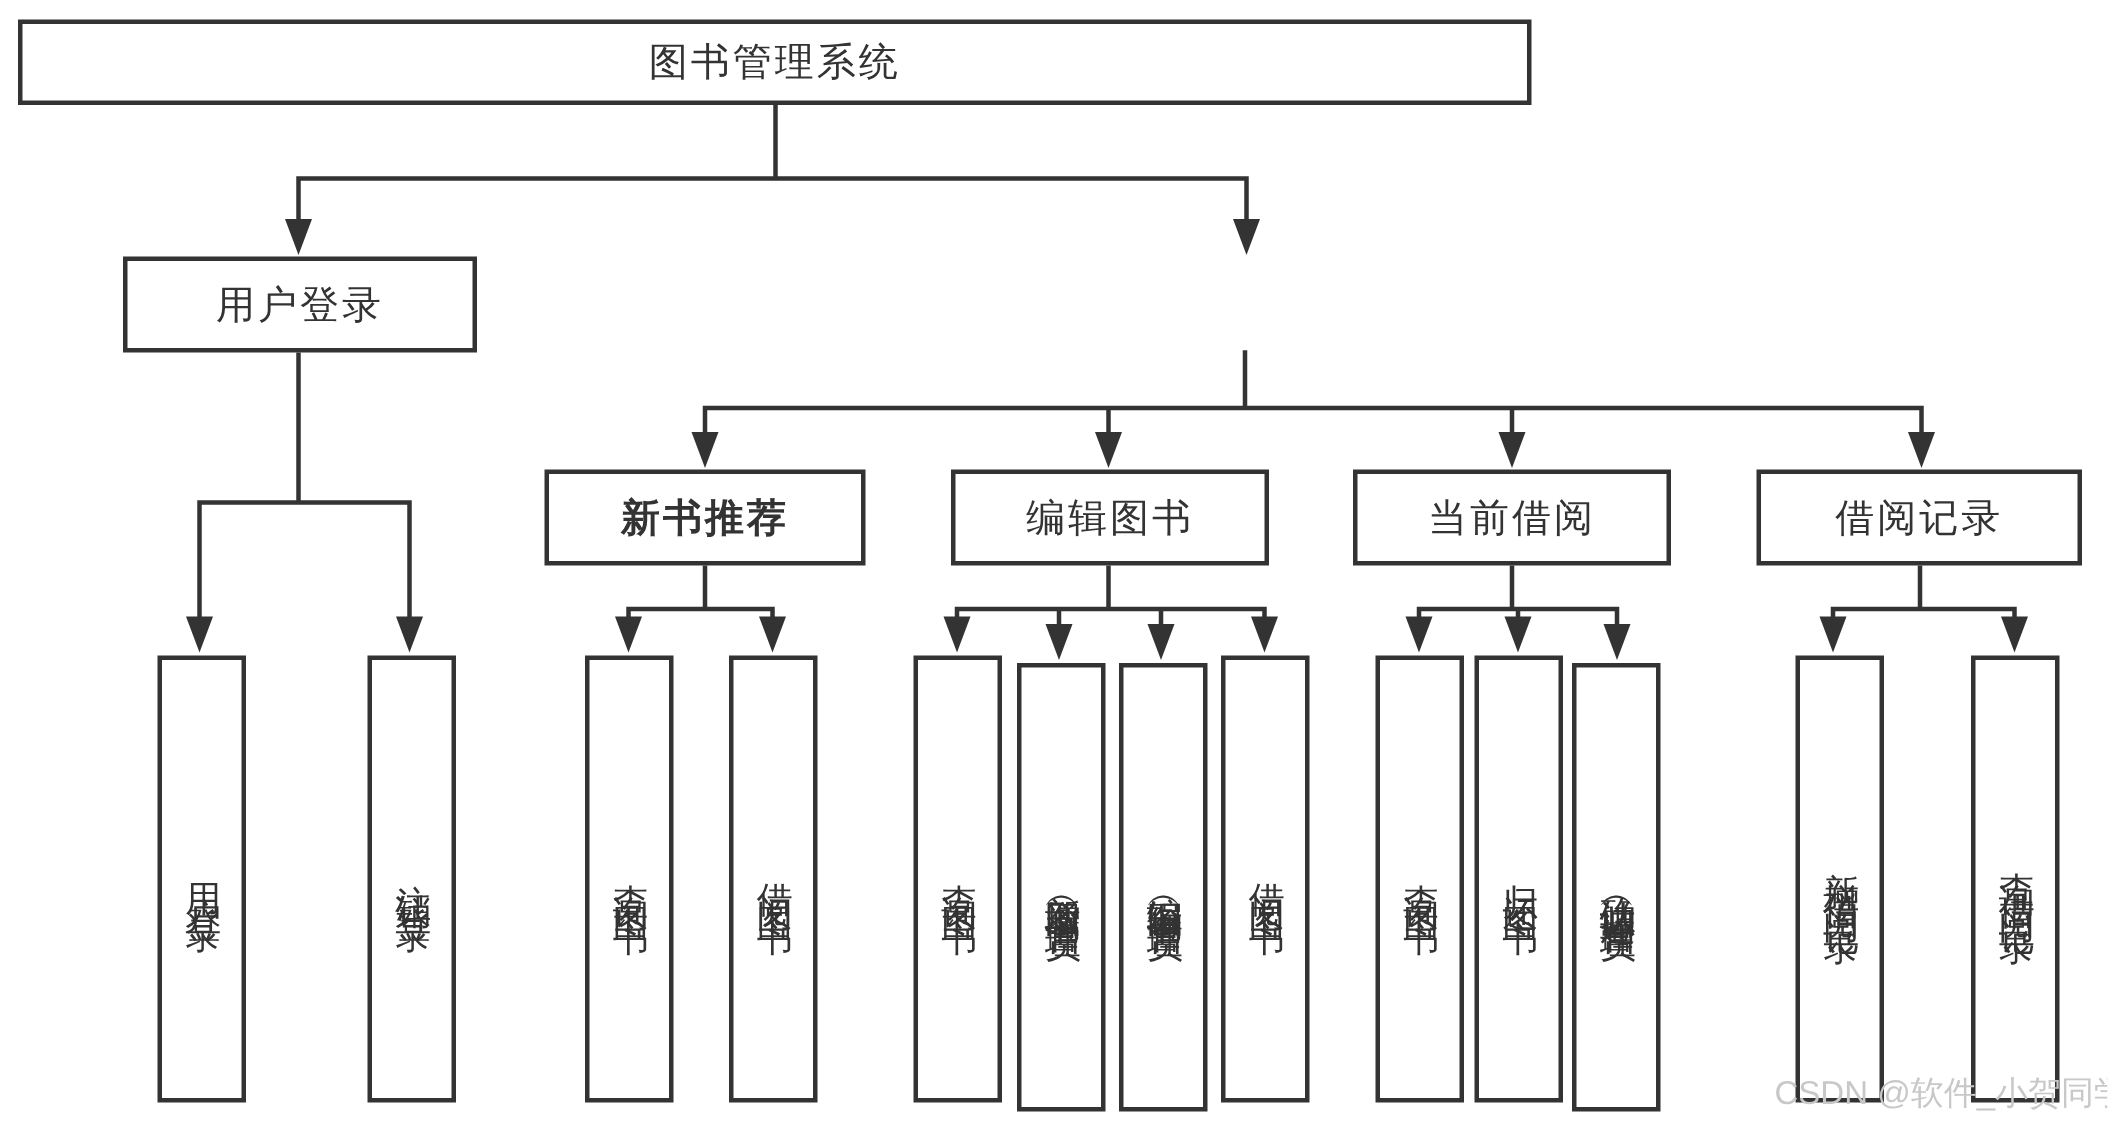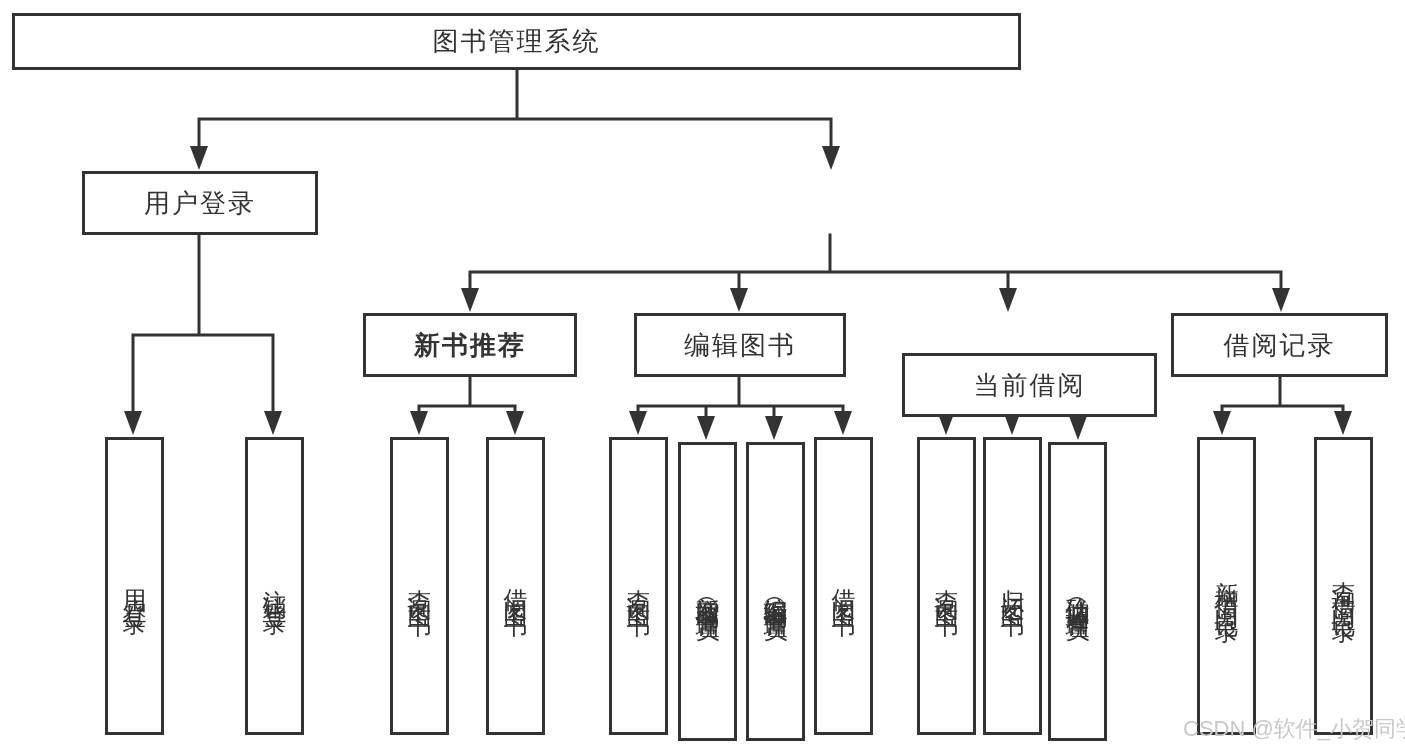--- a/index.html
+++ b/index.html
@@ -111,21 +111,21 @@
       <polygon points="1334,411 1352,411 1343,435"></polygon>
     </g>
   </svg>
 
   <div class="box" style="left:12px; top:13px; width:1009px; height:57px;">图书管理系统</div>
 
   <div class="box" style="left:82px; top:171px; width:236px; height:64px;">用户登录</div>
 
   <div class="box" style="left:363px; top:313px; width:214px; height:64px;font-weight:bold;">新书推荐</div>
   <div class="box" style="left:634px; top:313px; width:212px; height:64px;">编辑图书</div>
-  <div class="box" style="left:902px; top:313px; width:255px; height:64px;margin-top:40px;">当前借阅</div>
+  <div class="box" style="left:902px; top:313px; width:212px; height:64px;">当前借阅</div>
   <div class="box" style="left:1171px; top:313px; width:217px; height:64px;">借阅记录</div>
 
   <div class="leaf" style="left:105px; top:437px; width:59px; height:298px;">
     <span class="vtext">用户登录</span>
   </div>
   <div class="leaf" style="left:245px; top:437px; width:59px; height:298px;">
     <span class="vtext">注销登录</span>
   </div>
 
   <div class="leaf" style="left:390px; top:437px; width:59px; height:298px;">

